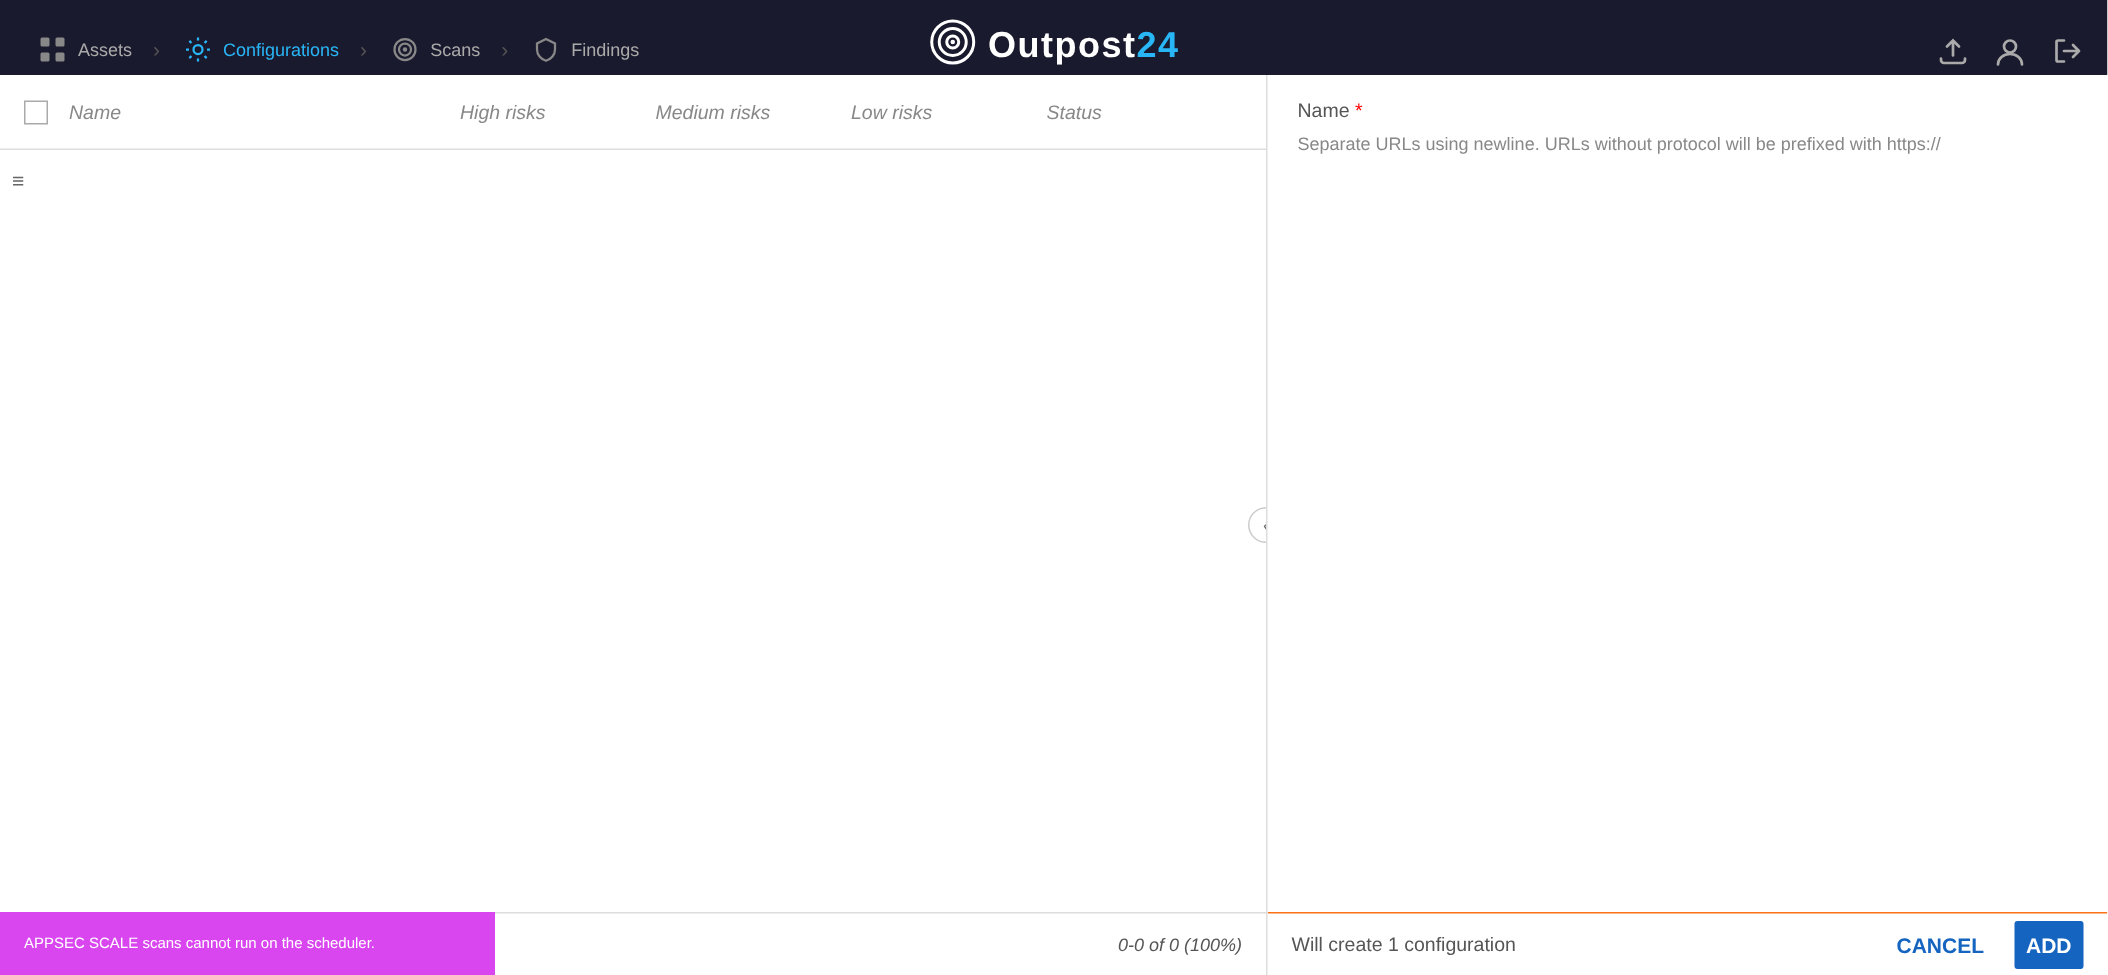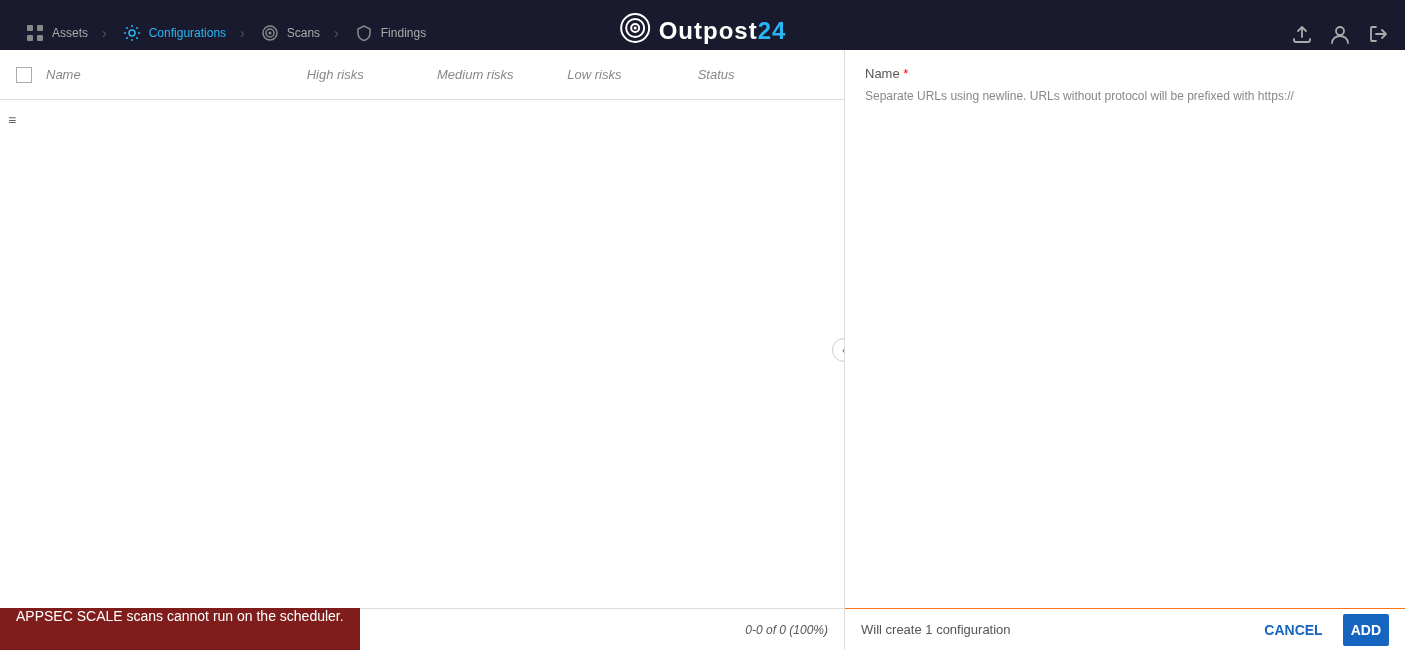--- a/index.html
+++ b/index.html
@@ -229,26 +229,27 @@
       padding: 8px 8px;
       border-radius: 2px;
       text-transform: uppercase;
     }
 
     
     .status-bar {
       position: fixed;
       bottom: 0;
       left: 0;
-      background: #7f1d1d;
+      background: #d946ef;
       color: #fff;
       padding: 0 16px;
       height: 42px;
       display: flex;
-      font-size: 14px;
+      align-items: center;
+      font-size: 10px;
       min-width: 330px;
     }
 
   </style>
 </head>
 <body>
 
 <div class="topnav">
   <div class="nav-items">
 

